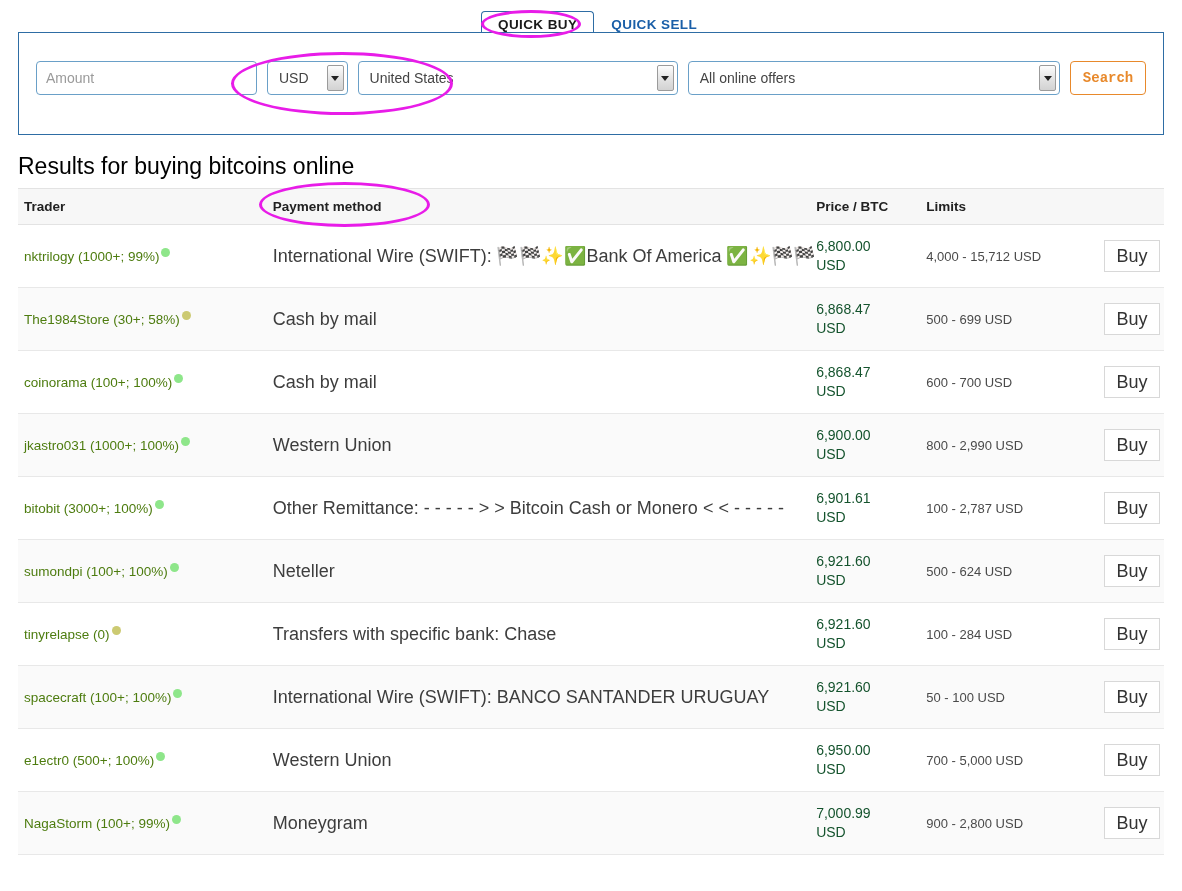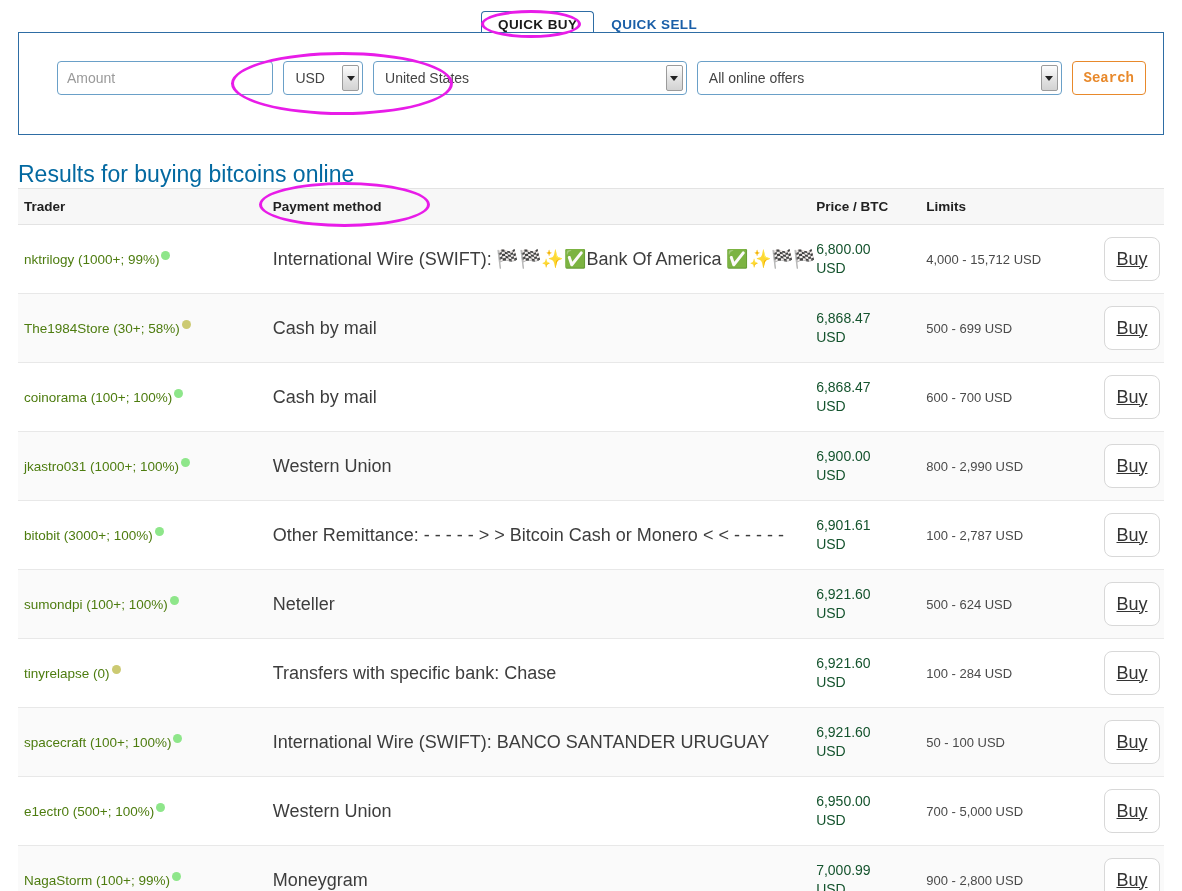--- a/index.html
+++ b/index.html
@@ -65,21 +65,20 @@
     border: 1px solid #2e6da4;
     background: #fff;
   }
   .panel-inner {
     position: absolute;
     left: 17px;
     top: 28px;
     right: 17px;
     display: flex;
     align-items: flex-end;
-    margin-left: 21px;
   }
   .fld {
     height: 34px;
     border: 1px solid #6aa0c8;
     border-radius: 4px;
     background: #fff;
     font-family: "Liberation Sans", sans-serif;
     font-size: 14px;
     color: #5a5a5a;
     padding: 0 9px;
@@ -140,23 +139,23 @@
     font-size: 14px;
     font-weight: bold;
     font-family: Liberation Mono, monospace;
     cursor: pointer;
   }
 
   
   .results-title {
     position: absolute;
     left: 18px;
-    top: 160px;
+    top: 152px;
     font-size: 23px;
-    color: #0369a1;
+    color: #000000;
     font-weight: normal;
     line-height: 28px;
   }
 
   
   .table {
     position: absolute;
     left: 18px;
     top: 188px;
     width: 1146px;
@@ -222,29 +221,28 @@
     white-space: nowrap;
   }
   .limits {
     color: #4a4a4a;
     font-size: 13px;
     white-space: nowrap;
     text-align: center;
   }
   .buy-btn {
     width: 56px;
-    height: 44px;
+    height: 32px;
     border: 1px solid #d8d8d8;
-    border-radius: 8px;
+    border-radius: 0;
     background: #fff;
     color: #333;
     font-size: 18px;
     font-family: "Liberation Sans", sans-serif;
     cursor: pointer;
-    text-decoration: underline;
   }
 
   
   .annot {
     position: absolute;
     border: 3px solid #e81ce8;
     border-radius: 50%;
     pointer-events: none;
     background: transparent;
   }

